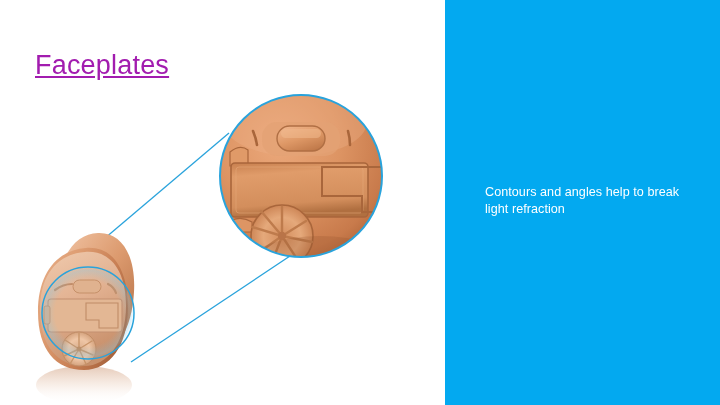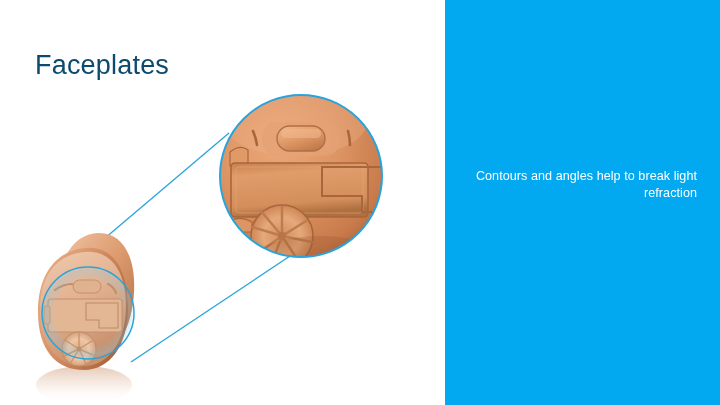--- a/index.html
+++ b/index.html
@@ -24,31 +24,32 @@
   }
   .body-text{
     position:absolute;
     left:24px;top:168px;
     width:228px;
     color:#ffffff;
     font-size:12.6px;
     line-height:16.5px;
     letter-spacing:.05px;
   }
-  .body-text p{margin:0;text-align:right;}
+  .body-text p{margin:16px;}
   .body-text p.gap{margin-top:18px;}
   
   .title{
     position:absolute;
     left:35px;top:50px;
-    color:#0c4a6e;
+    color:#a21caf;
     font-size:27px;
     font-weight:400;
     letter-spacing:.2px;
     white-space:nowrap;
+    text-decoration:underline;
   }
   
   .art{
     position:absolute;left:0;top:0;
     width:445px;height:405px;
   }
   .art svg{display:block;width:445px;height:405px;}
 </style>
 </head>
 <body>

